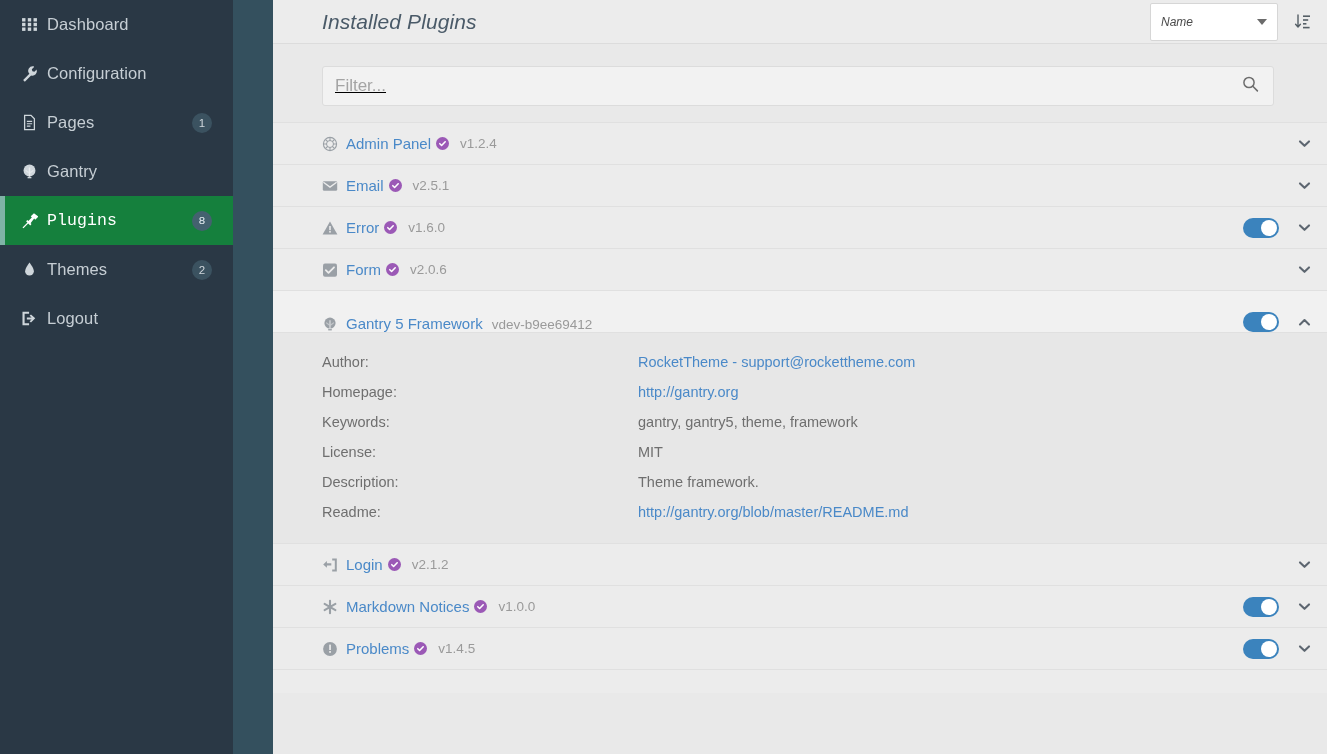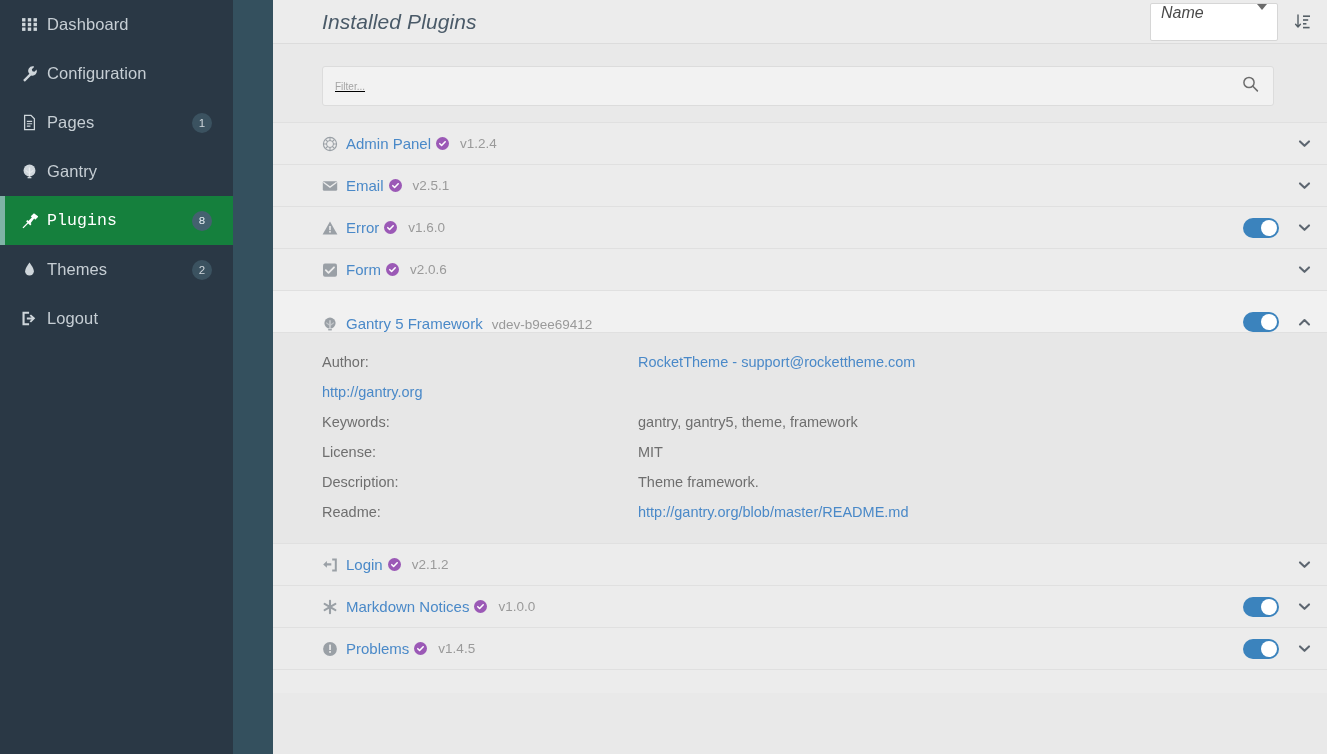--- a/index.html
+++ b/index.html
@@ -85,23 +85,23 @@
   .topbar-right {
     margin-left: auto;
     display: flex; align-items: center;
     padding-right: 13px;
   }
   .select-box {
     width: 128px; height: 38px;
     background: #fff;
     border: 1px solid #d6d6d6;
     border-radius: 2px;
-    display: flex; align-items: flex-start;
+    display: flex; align-items: center;
     padding: 0 10px;
-    font-size: 16px;
+    font-size: 12px;
     color: #4a4a4a;
     cursor: pointer;
     position: relative;
   }
   .select-box .caret {
     margin-left: auto;
     width: 0; height: 0;
     border-left: 5px solid transparent;
     border-right: 5px solid transparent;
     border-top: 6px solid #6b6b6b;
@@ -120,21 +120,21 @@
     position: relative;
     height: 40px;
     background: #f2f2f2;
     border: 1px solid #dcdcdc;
     border-radius: 3px;
     display: flex; align-items: center;
     padding: 0 12px;
   }
   .filter-box input {
     border: 0; background: transparent; outline: none;
-    font-size: 10px; color: #000000;
+    font-size: 17px; color: #000000;
     font-family: "Liberation Sans", sans-serif;
     width: 100%;
     text-decoration: underline;
   }
   .filter-box input::placeholder { color: #a4a4a4; }
   .filter-box .search-ic {
     position: absolute; right: 14px; top: 50%; transform: translateY(-50%);
     color: #6d6d6d;
   }
 
@@ -457,20 +457,21 @@
               </svg>
             </span>
      </span>
         </div>
         <div class="details">
           <div class="drow">
             <span class="dkey">Author:</span>
             <span class="dval"><a href="#">RocketTheme - support@rockettheme.com</a></span>
           </div>
           <div class="drow">
+            <span class="dkey">Homepage:</span>
             <span class="dval"><a href="#">http://gantry.org</a></span>
           </div>
           <div class="drow">
             <span class="dkey">Keywords:</span>
             <span class="dval">gantry, gantry5, theme, framework</span>
           </div>
           <div class="drow">
             <span class="dkey">License:</span>
             <span class="dval">MIT</span>
           </div>

